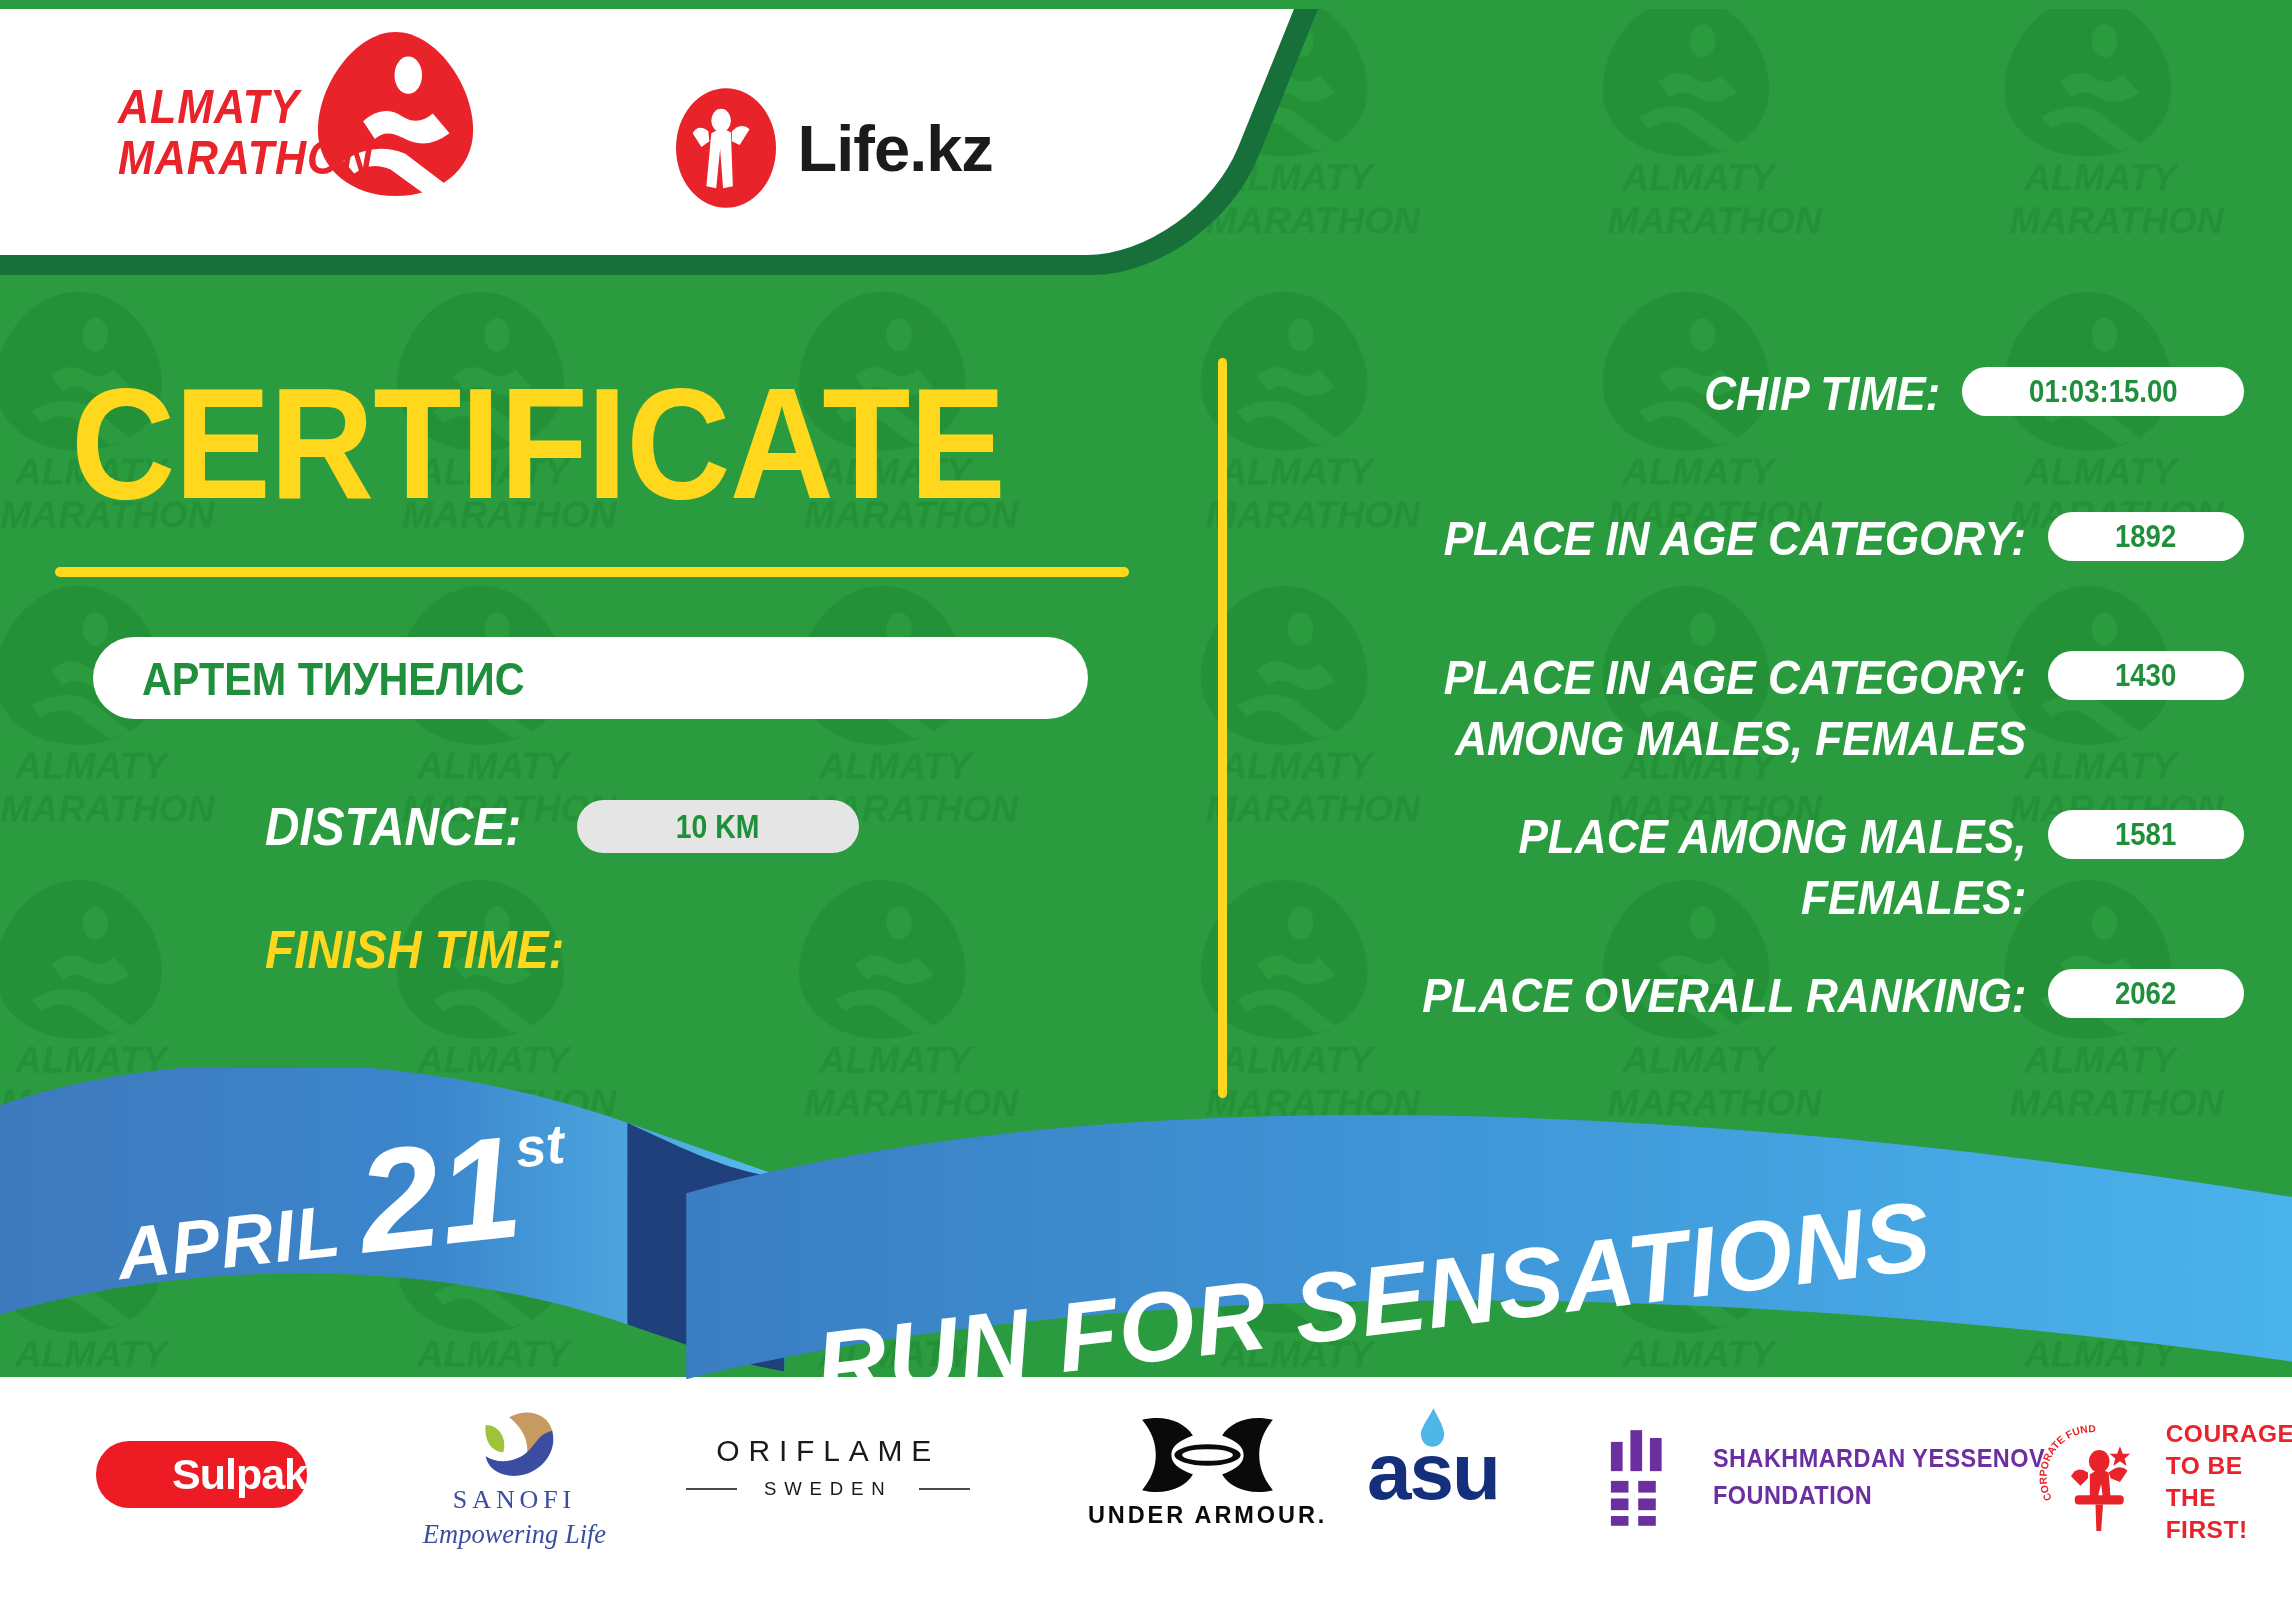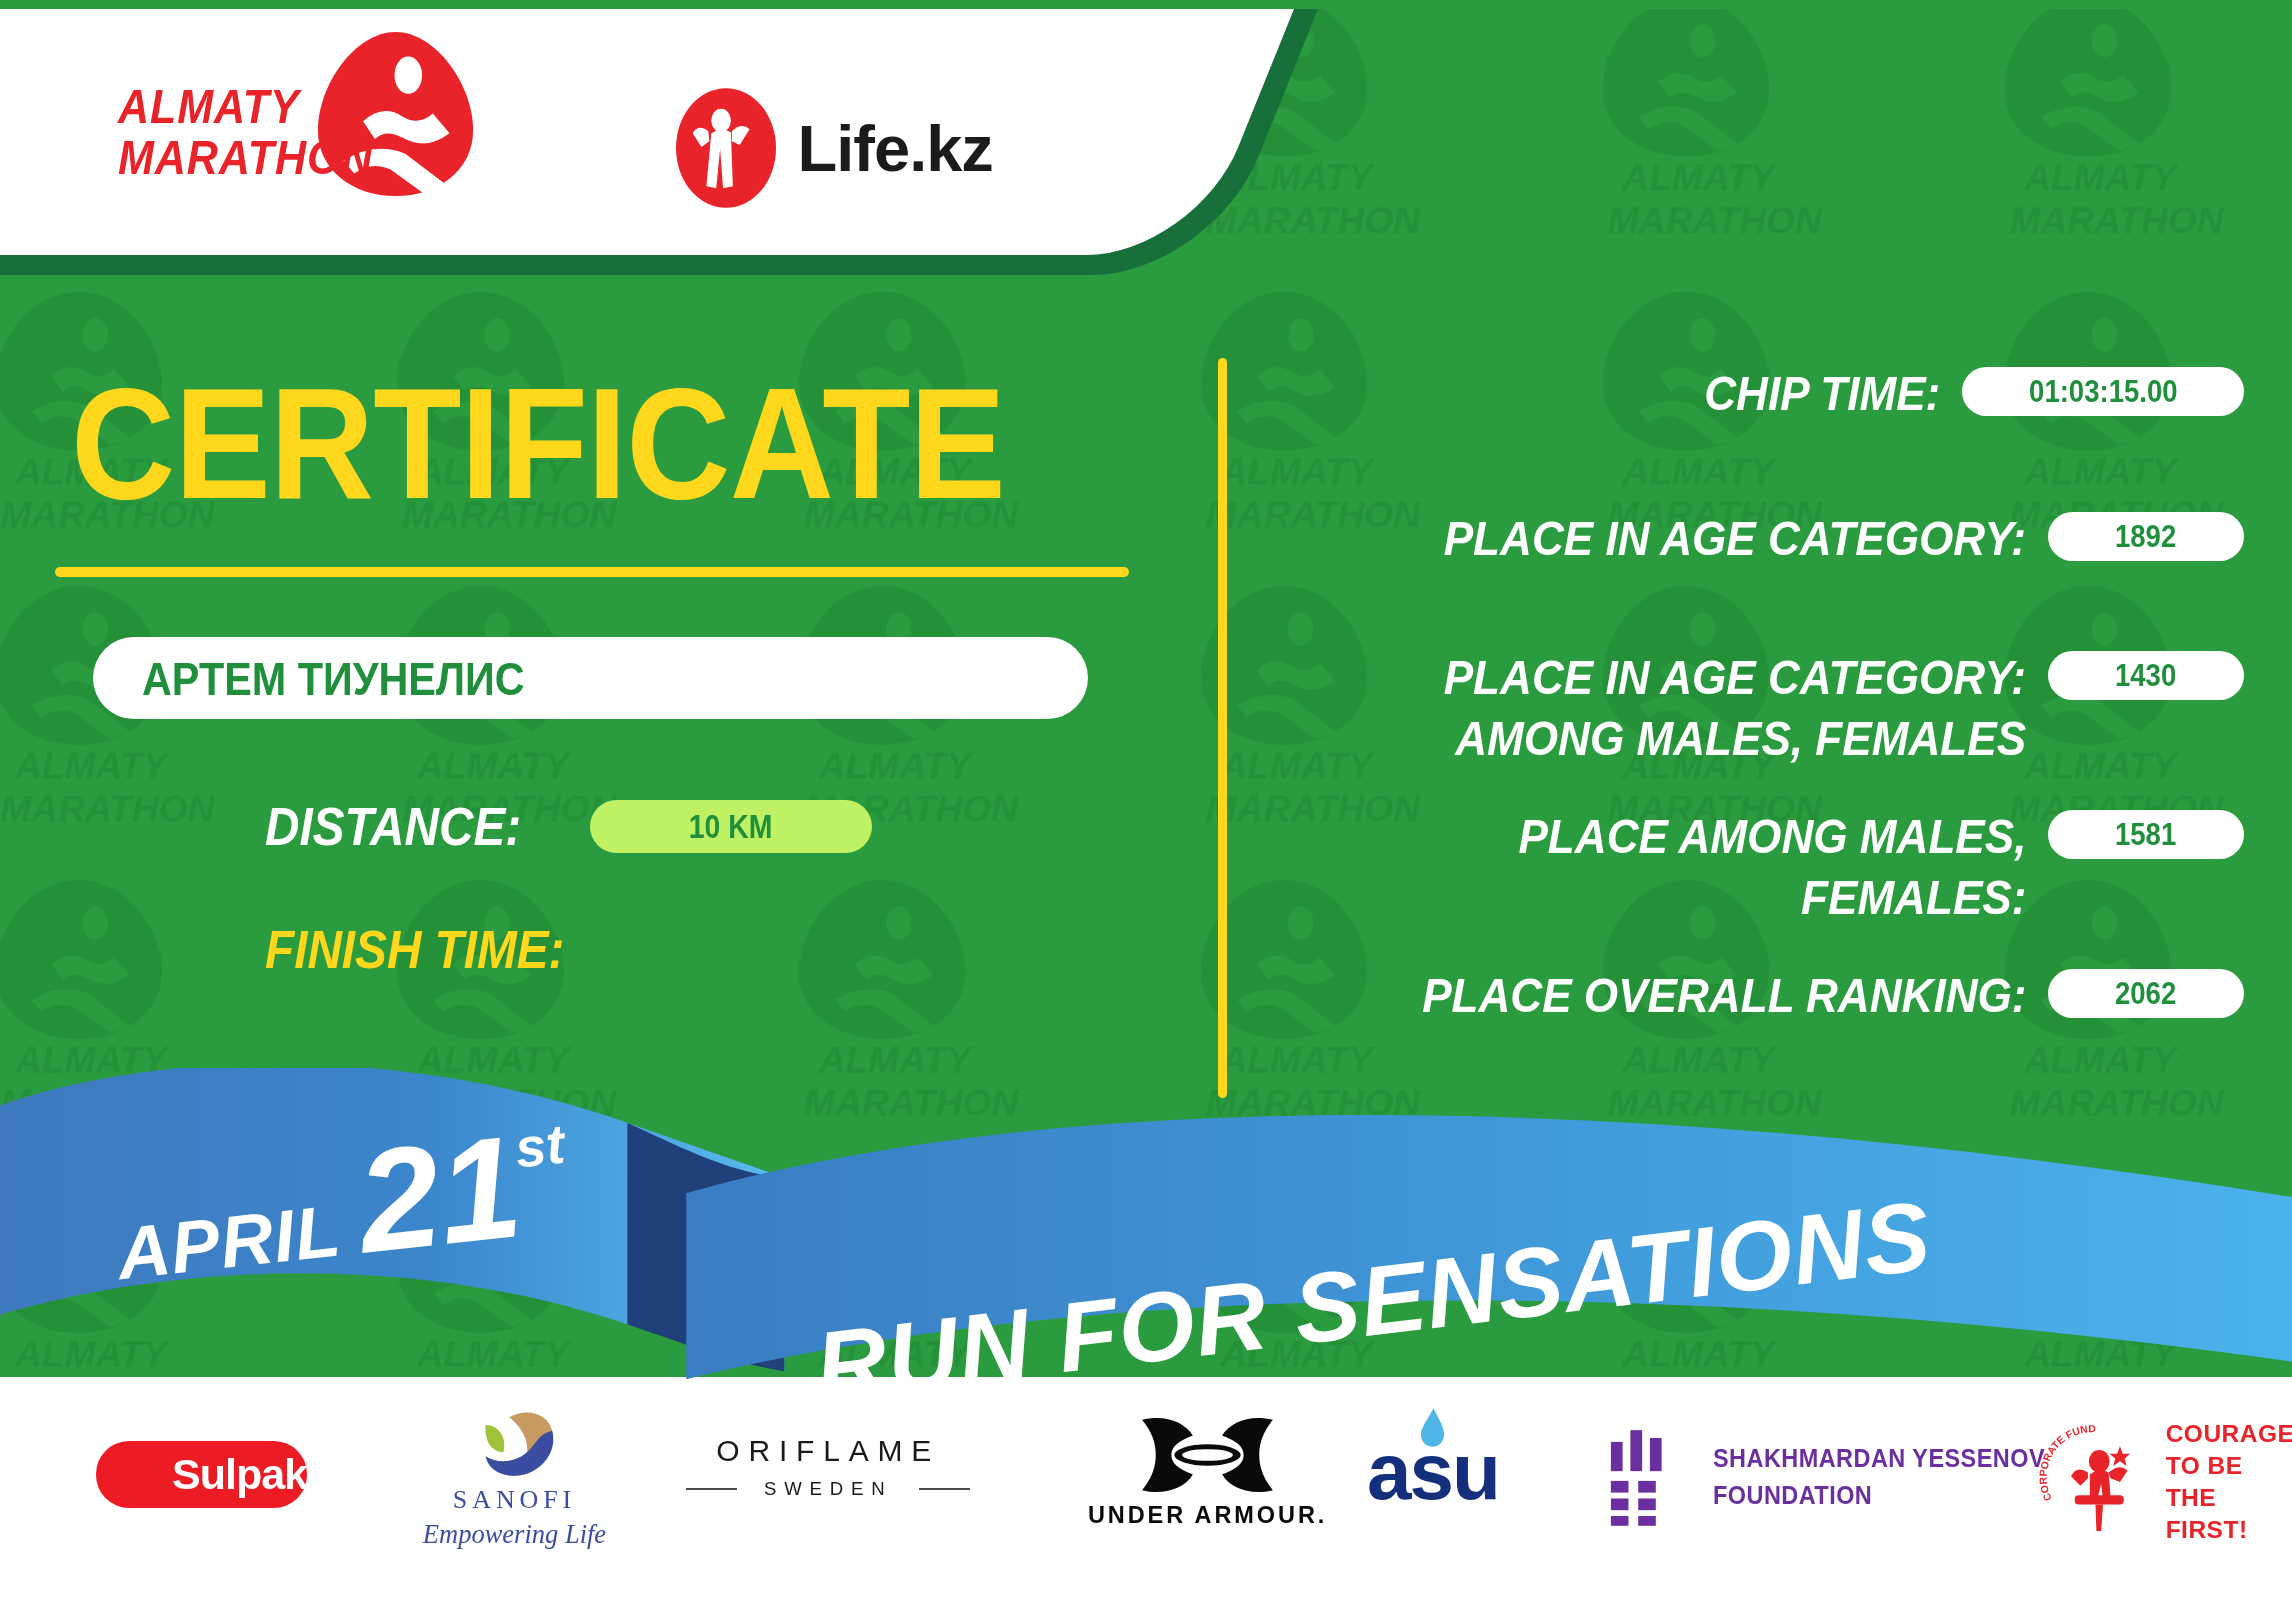--- a/index.html
+++ b/index.html
@@ -125,35 +125,35 @@
     font-size: 47px;
     font-weight: bold;
     letter-spacing: 0px;
     font-family: "Liberation Sans Narrow", "Liberation Sans", sans-serif;
     transform: scaleX(0.88);
     transform-origin: left center;
   }
 
   .lrow {
     position: absolute;
-    display: flex; align-items: center; gap: 13px;
+    display: flex; align-items: center;
   }
   .lrow .lbl {
     font-size: 53px; font-weight: bold; font-style: italic;
     letter-spacing: 0px;
     font-family: "Liberation Sans Narrow", "Liberation Sans", sans-serif;
     transform: scaleX(0.9);
     transform-origin: left center;
     white-space: nowrap;
   }
   .lbl-white { color: #ffffff; }
   .lbl-yellow { color: #FFD81E; }
 
   .val-pill {
-    background: #bef264;
+    background: #e5e5e5;
     border-radius: 29px;
     height: 53px;
     display: flex; align-items: center; justify-content: center;
     color: #1f8f3c;
     font-size: 33px;
     font-weight: bold;
     font-family: "Liberation Sans Narrow", "Liberation Sans", sans-serif;
     letter-spacing: 0px;
   }
   .val-pill span { transform: scaleX(0.86); display: inline-block; }

